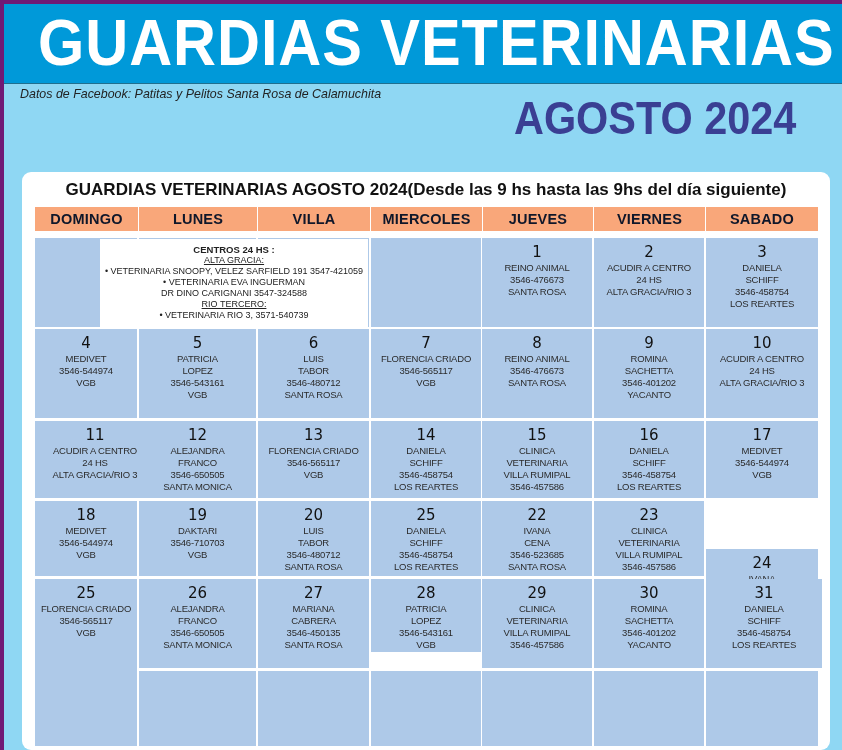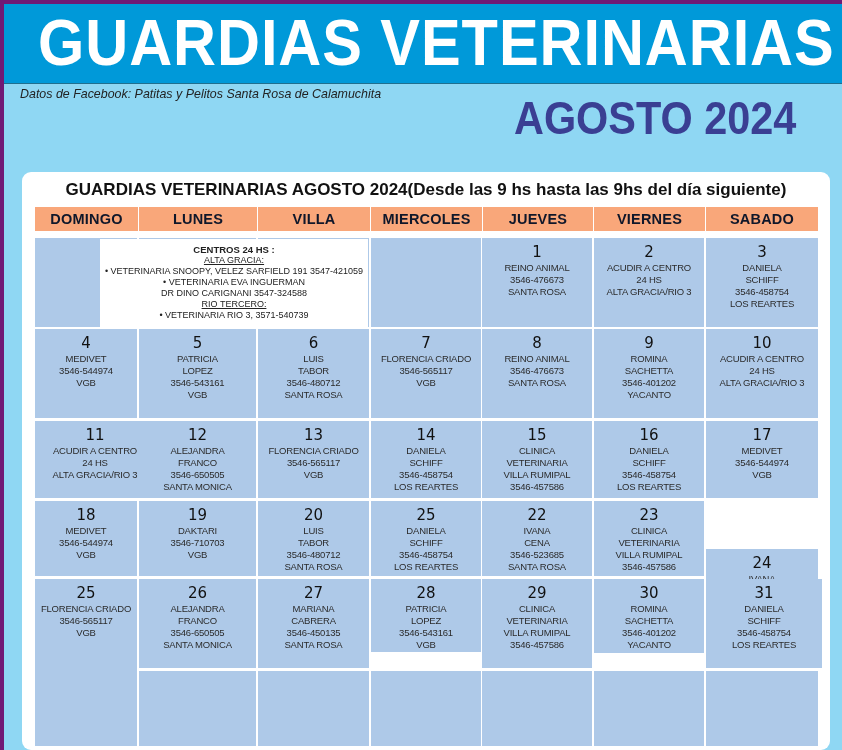--- a/index.html
+++ b/index.html
@@ -229,21 +229,21 @@
           <div class="line">3546-543161</div>
           <div class="line">VGB</div>
         </div>
         <div class="cell" style="left: 447px; width: 110px; top: 372px; height: 89px;">
           <div class="num">29</div>
           <div class="line">CLINICA</div>
           <div class="line">VETERINARIA</div>
           <div class="line">VILLA RUMIPAL</div>
           <div class="line">3546-457586</div>
         </div>
-        <div class="cell" style="left: 559px; width: 110px; top: 372px; height: 74px;">
+        <div class="cell" style="left: 559px; width: 110px; top: 372px; height: 89px;">
           <div class="num">30</div>
           <div class="line">ROMINA</div>
           <div class="line">SACHETTA</div>
           <div class="line">3546-401202</div>
           <div class="line">YACANTO</div>
         </div>
         <div class="cell" style="left: 671px; width: 116px; top: 372px; height: 89px;">
           <div class="num">31</div>
           <div class="line">DANIELA</div>
           <div class="line">SCHIFF</div>

